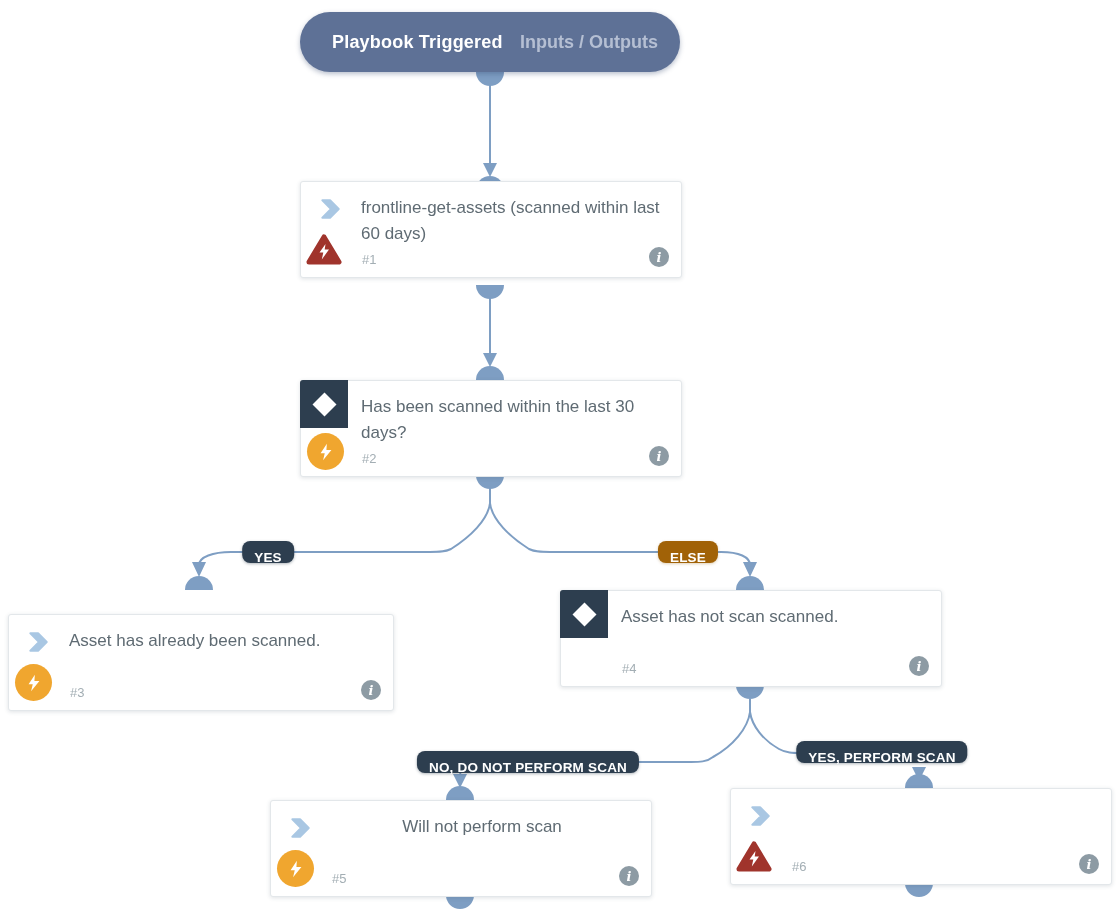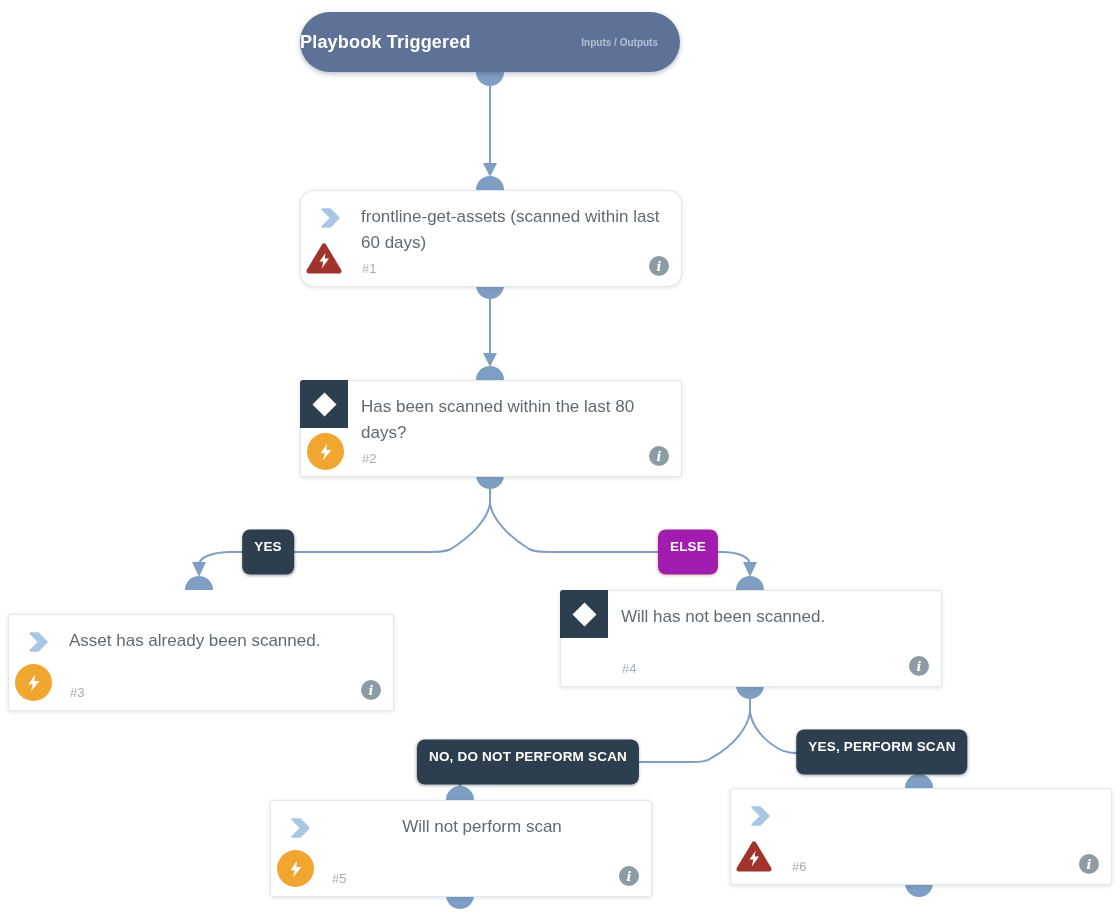--- a/index.html
+++ b/index.html
@@ -8,23 +8,23 @@
     font-family:"Liberation Sans","DejaVu Sans",sans-serif;
   }
   
   #connectors{position:absolute;left:0;top:0;z-index:1;}
   
   .header-pill{
     position:absolute;left:300px;top:12px;width:380px;height:60px;
     background:#5e7196;border-radius:30px;display:flex;align-items:center;
     box-shadow:0 2px 5px rgba(50,70,110,.35);z-index:2;
   }
-  .header-title{font-size:18px;font-weight:bold;color:#ffffff;letter-spacing:.2px;text-align:center;}
+  .header-title{margin-left:32px;font-size:18px;font-weight:bold;color:#ffffff;letter-spacing:.2px;text-align:center;}
   .header-spacer{flex:1;}
-  .header-link{margin-right:22px;font-size:10px;font-weight:bold;color:#b5bfd3;cursor:pointer;}
+  .header-link{margin-right:22px;font-size:18px;font-weight:bold;color:#b5bfd3;cursor:pointer;}
   
   .card{
     position:absolute;width:380px;height:95px;background:#ffffff;
     border:1px solid #e3e7ea;border-radius:3px;
     box-shadow:0 1px 4px rgba(40,60,80,.15);z-index:2;
   }
   .card .title{
     position:absolute;left:60px;top:13px;right:18px;
     font-size:17px;line-height:26px;color:#5f6b73;
   }
@@ -45,24 +45,24 @@
     position:absolute;width:37px;height:37px;border-radius:50%;background:#f0a62f;
     display:flex;align-items:center;justify-content:center;
   }
   .bolt-circle.under-square{left:6px;top:52px;}
   .bolt-circle.bottom-left{left:6px;bottom:9px;}
   .tri-wrap{position:absolute;left:5px;bottom:11px;width:36px;height:33px;}
   
   .branch-label{
     position:absolute;transform:translate(-50%,-50%);z-index:4;
     color:#ffffff;font-weight:bold;font-size:13.5px;letter-spacing:.2px;
-    height:45px;line-height:34px;padding:0 12px;border-radius:8px;white-space:nowrap;
+    height:22px;line-height:34px;padding:0 12px;border-radius:8px;white-space:nowrap;
   }
   .label-dark{background:#2d3e4f;box-shadow:0 1px 3px rgba(30,45,60,.35);}
-  .label-orange{background:#a21caf;box-shadow:0 1px 3px rgba(150,100,20,.3);}
+  .label-orange{background:#a16207;box-shadow:0 1px 3px rgba(150,100,20,.3);}
 </style>
 </head>
 <body>
 
 <div id="canvas">
 
   <svg id="connectors" width="1120" height="919" viewBox="0 0 1120 919">
     <g stroke="#7e9ec3" stroke-width="2" fill="none">
       <path d="M490,84 L490,165"></path>
       <path d="M490,297 L490,355"></path>
@@ -97,42 +97,42 @@
       <path d="M905,788 A14,14 0 0 1 933,788 Z"></path>
     </g>
   </svg>
 
   <div class="header-pill">
     <span class="header-title">Playbook Triggered</span>
     <span class="header-spacer"></span>
     <span class="header-link">Inputs / Outputs</span>
   </div>
 
-  <div class="card" style="left:300px;top:190px;border-radius:14px;">
+  <div class="card" style="left:300px;top:181px;">
     <span class="chevron-wrap">
       <svg width="26" height="26" viewBox="0 0 24 24">
           <path d="M5,4 L12,4 L20,12 L12,20 L5,20 L13,12 Z" fill="#a9c7e3" stroke="#a9c7e3" stroke-width="2" stroke-linejoin="round"></path>
         </svg>
     </span>
     <div class="title">frontline-get-assets (scanned within last 60 days)</div>
     <span class="tri-wrap">
       <svg width="36" height="33" viewBox="0 0 36 33">
         <path d="M18,4 L33,29 L3,29 Z" fill="#a0342c" stroke="#a0342c" stroke-width="5" stroke-linejoin="round"></path>
         <path d="M19.5,11 L13.5,19.5 L17.3,19.5 L15.8,26.5 L23,16.5 L18.7,16.5 Z" fill="#ffffff"></path>
       </svg>
     </span>
     <span class="num">#1</span>
     <span class="info-icon">i</span>
   </div>
 
   <div class="card" style="left:300px;top:380px;">
     <span class="cond-square">
       <span class="cond-diamond"></span>
     </span>
-    <div class="title">Has been scanned within the last 80 days?</div>
+    <div class="title">Has been scanned within the last 30 days?</div>
     <span class="bolt-circle under-square">
       <svg width="20" height="20" viewBox="0 0 24 24">
           <path d="M13,2 L5.5,13.5 L10.5,13.5 L8.5,22 L18.5,9.5 L12.5,9.5 Z" fill="#ffffff"></path>
         </svg>
     </span>
     <span class="num">#2</span>
     <span class="info-icon">i</span>
   </div>
 
   <div class="branch-label label-dark" style="left:268px;top:552px;">YES</div>
@@ -151,21 +151,21 @@
         </svg>
     </span>
     <span class="num">#3</span>
     <span class="info-icon">i</span>
   </div>
 
   <div class="card" style="left:560px;top:590px;">
     <span class="cond-square">
       <span class="cond-diamond"></span>
     </span>
-    <div class="title">Will has not been scanned.</div>
+    <div class="title">Asset has not scan scanned.</div>
     <span class="num">#4</span>
     <span class="info-icon">i</span>
   </div>
 
   <div class="branch-label label-dark" style="left:882px;top:752px;">YES, PERFORM SCAN</div>
   <div class="branch-label label-dark" style="left:528px;top:762px;">NO, DO NOT PERFORM SCAN</div>
 
   <div class="card" style="left:270px;top:800px;text-align:center;">
     <span class="chevron-wrap">
       <svg width="26" height="26" viewBox="0 0 24 24">

